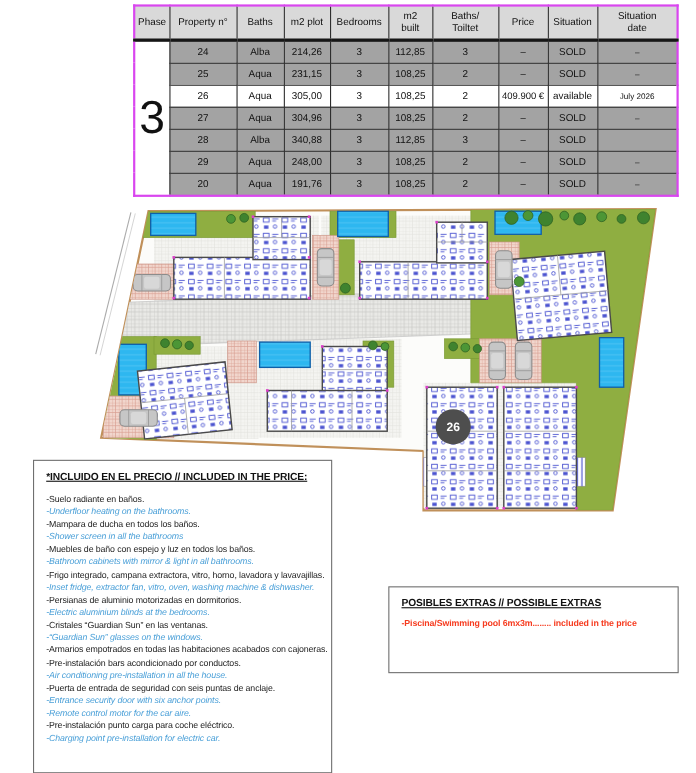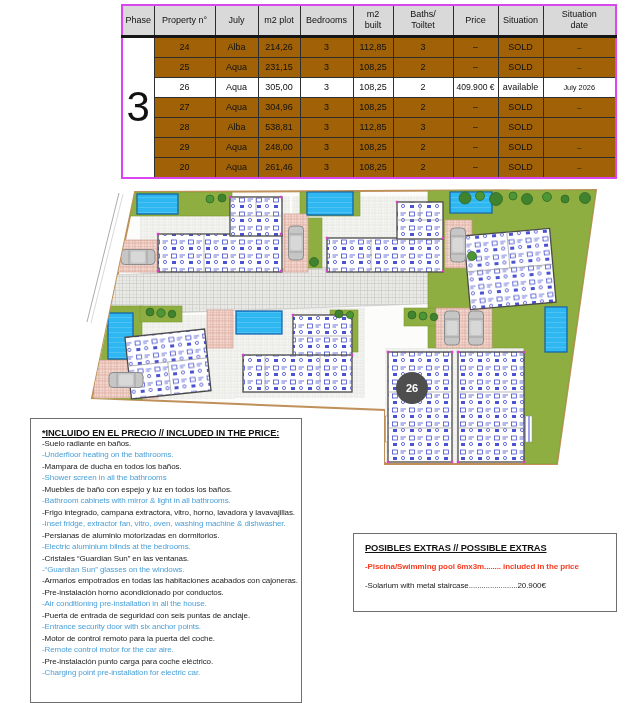--- a/index.html
+++ b/index.html
@@ -3,32 +3,32 @@
 <meta charset="utf-8">
 <style>
   html,body{margin:0;padding:0;}
   body{width:633px;height:703px;background:#ffffff;font-family:"Liberation Sans",sans-serif;position:relative;overflow:hidden;color:#222;}
   .sheet{position:absolute;inset:0;}
 
   
   .price-table{position:absolute;left:73px;top:4px;border-collapse:collapse;table-layout:fixed;width:494px;border:2px solid #d946ef;font-size:9px;margin-left:48px;}
   .price-table th{background:#D9D9D9;border:1px solid #2e2e2e;border-bottom:3px solid #161616;font-weight:400;white-space:pre-line;padding:3px 1px;line-height:1.25;color:#111;}
   .price-table td{border:1px solid #2e2e2e;text-align:center;height:19px;padding:0;background:#fff;color:#111;}
-  .price-table tr.sold td{background:#a16207;}
+  .price-table tr.sold td{background:#a3a3a3;}
   .price-table td.phase{background:#fff !important;font-size:42px;font-weight:400;color:#111;}
   .price-table td.cell-completion{font-size:7.4px;}
   .price-table td.cell-price{font-size:8.6px;}
 
   
   .included-box{position:absolute;left:30px;top:418px;width:272px;height:285px;border:1.2px solid #6f6f6f;box-sizing:border-box;padding:9px 10px 0 11px;background:#fff;}
   .included-title{font-size:9.3px;font-weight:bold;text-decoration:underline;color:#111;white-space:nowrap;letter-spacing:-0.1px;}
-  .included-list{}
+  .included-list{margin-top:10px;}
   .included-line{font-size:8px;line-height:11.45px;white-space:nowrap;letter-spacing:-0.1px;}
   .included-line.es{color:#232323;}
-  .included-line.en{color:#4BA0D8;}
+  .included-line.en{color:#4BA0D8;font-style:italic;}
 
   
   .extras-box{position:absolute;left:353px;top:533px;width:264px;height:79px;border:1.2px solid #6f6f6f;box-sizing:border-box;padding:9px 16px 0 11px;background:#fff;}
   .extras-title{font-size:9.3px;font-weight:bold;text-decoration:underline;color:#111;white-space:nowrap;letter-spacing:-0.1px;}
   .extras-line1{margin-top:9px;font-size:8px;font-weight:bold;color:#F63B1F;white-space:nowrap;letter-spacing:-0.1px;}
   .extras-line2{margin-top:10px;font-size:8px;color:#232323;white-space:nowrap;letter-spacing:-0.1px;}
 
   
   .plan-svg{position:absolute;left:60px;top:186px;width:573px;height:284px;}
 </style>
@@ -47,21 +47,21 @@
       <col style="width:40px">
         <col style="width:60px">
         <col style="width:45px">
         <col style="width:45px">
         <col style="width:73px">
     </colgroup>
     <thead>
         <tr id="thead-row">
           <th>Phase</th>
           <th>Property n°</th>
-          <th>July</th>
+          <th>Baths</th>
           <th>m2 plot</th>
           <th>Bedrooms</th>
           <th>m2
 built</th>
           <th>Baths/
 Toiltet</th>
           <th>Price</th>
           <th>Situation</th>
           <th>Situation
 date</th>
@@ -109,21 +109,21 @@
           <td class="cell-bedrooms">3</td>
           <td class="cell-built">108,25</td>
           <td class="cell-baths">2</td>
           <td class="cell-price">–</td>
           <td class="cell-situation">SOLD</td>
           <td class="cell-completion">–</td>
         </tr>
         <tr class="sold">
           <td class="cell-property">28</td>
           <td class="cell-model">Alba</td>
-          <td class="cell-plot">538,81</td>
+          <td class="cell-plot">340,88</td>
           <td class="cell-bedrooms">3</td>
           <td class="cell-built">112,85</td>
           <td class="cell-baths">3</td>
           <td class="cell-price">–</td>
           <td class="cell-situation">SOLD</td>
           <td class="cell-completion"></td>
         </tr>
         <tr class="sold">
           <td class="cell-property">29</td>
           <td class="cell-model">Aqua</td>
@@ -131,21 +131,21 @@
           <td class="cell-bedrooms">3</td>
           <td class="cell-built">108,25</td>
           <td class="cell-baths">2</td>
           <td class="cell-price">–</td>
           <td class="cell-situation">SOLD</td>
           <td class="cell-completion">–</td>
         </tr>
         <tr class="sold">
           <td class="cell-property">20</td>
           <td class="cell-model">Aqua</td>
-          <td class="cell-plot">261,46</td>
+          <td class="cell-plot">191,76</td>
           <td class="cell-bedrooms">3</td>
           <td class="cell-built">108,25</td>
           <td class="cell-baths">2</td>
           <td class="cell-price">–</td>
           <td class="cell-situation">SOLD</td>
           <td class="cell-completion">–</td>
         </tr>
       </tbody>
   </table>
 
@@ -353,30 +353,28 @@
         <div class="included-line en">-Shower screen in all the bathrooms</div>
         <div class="included-line es">-Muebles de baño con espejo y luz en todos los baños.</div>
         <div class="included-line en">-Bathroom cabinets with mirror &amp; light in all bathrooms.</div>
         <div class="included-line es">-Frigo integrado, campana extractora, vitro, horno, lavadora y lavavajillas.</div>
         <div class="included-line en">-Inset fridge, extractor fan, vitro, oven, washing machine &amp; dishwasher.</div>
         <div class="included-line es">-Persianas de aluminio motorizadas en dormitorios.</div>
         <div class="included-line en">-Electric aluminium blinds at the bedrooms.</div>
         <div class="included-line es">-Cristales “Guardian Sun” en las ventanas.</div>
         <div class="included-line en">-“Guardian Sun” glasses on the windows.</div>
         <div class="included-line es">-Armarios empotrados en todas las habitaciones acabados con cajoneras.</div>
-        <div class="included-line es">-Pre-instalación horno acondicionado por conductos.</div>
+        <div class="included-line es">-Pre-instalación bars acondicionado por conductos.</div>
         <div class="included-line en">-Air conditioning pre-installation in all the house.</div>
         <div class="included-line es">-Puerta de entrada de seguridad con seis puntas de anclaje.</div>
         <div class="included-line en">-Entrance security door with six anchor points.</div>
-        <div class="included-line es">-Motor de control remoto para la puerta del coche.</div>
         <div class="included-line en">-Remote control motor for the car aire.</div>
         <div class="included-line es">-Pre-instalación punto carga para coche eléctrico.</div>
         <div class="included-line en">-Charging point pre-installation for electric car.</div>
       </div>
   </div>
 
   <div class="extras-box">
     <div class="extras-title">POSIBLES EXTRAS  //  POSSIBLE EXTRAS</div>
     <div class="extras-line1">-Piscina/Swimming pool 6mx3m........ included in the price</div>
-    <div class="extras-line2">-Solarium with metal staircase.......................20.900€</div>
   </div>
 
 </div>
 
 </body></html>

